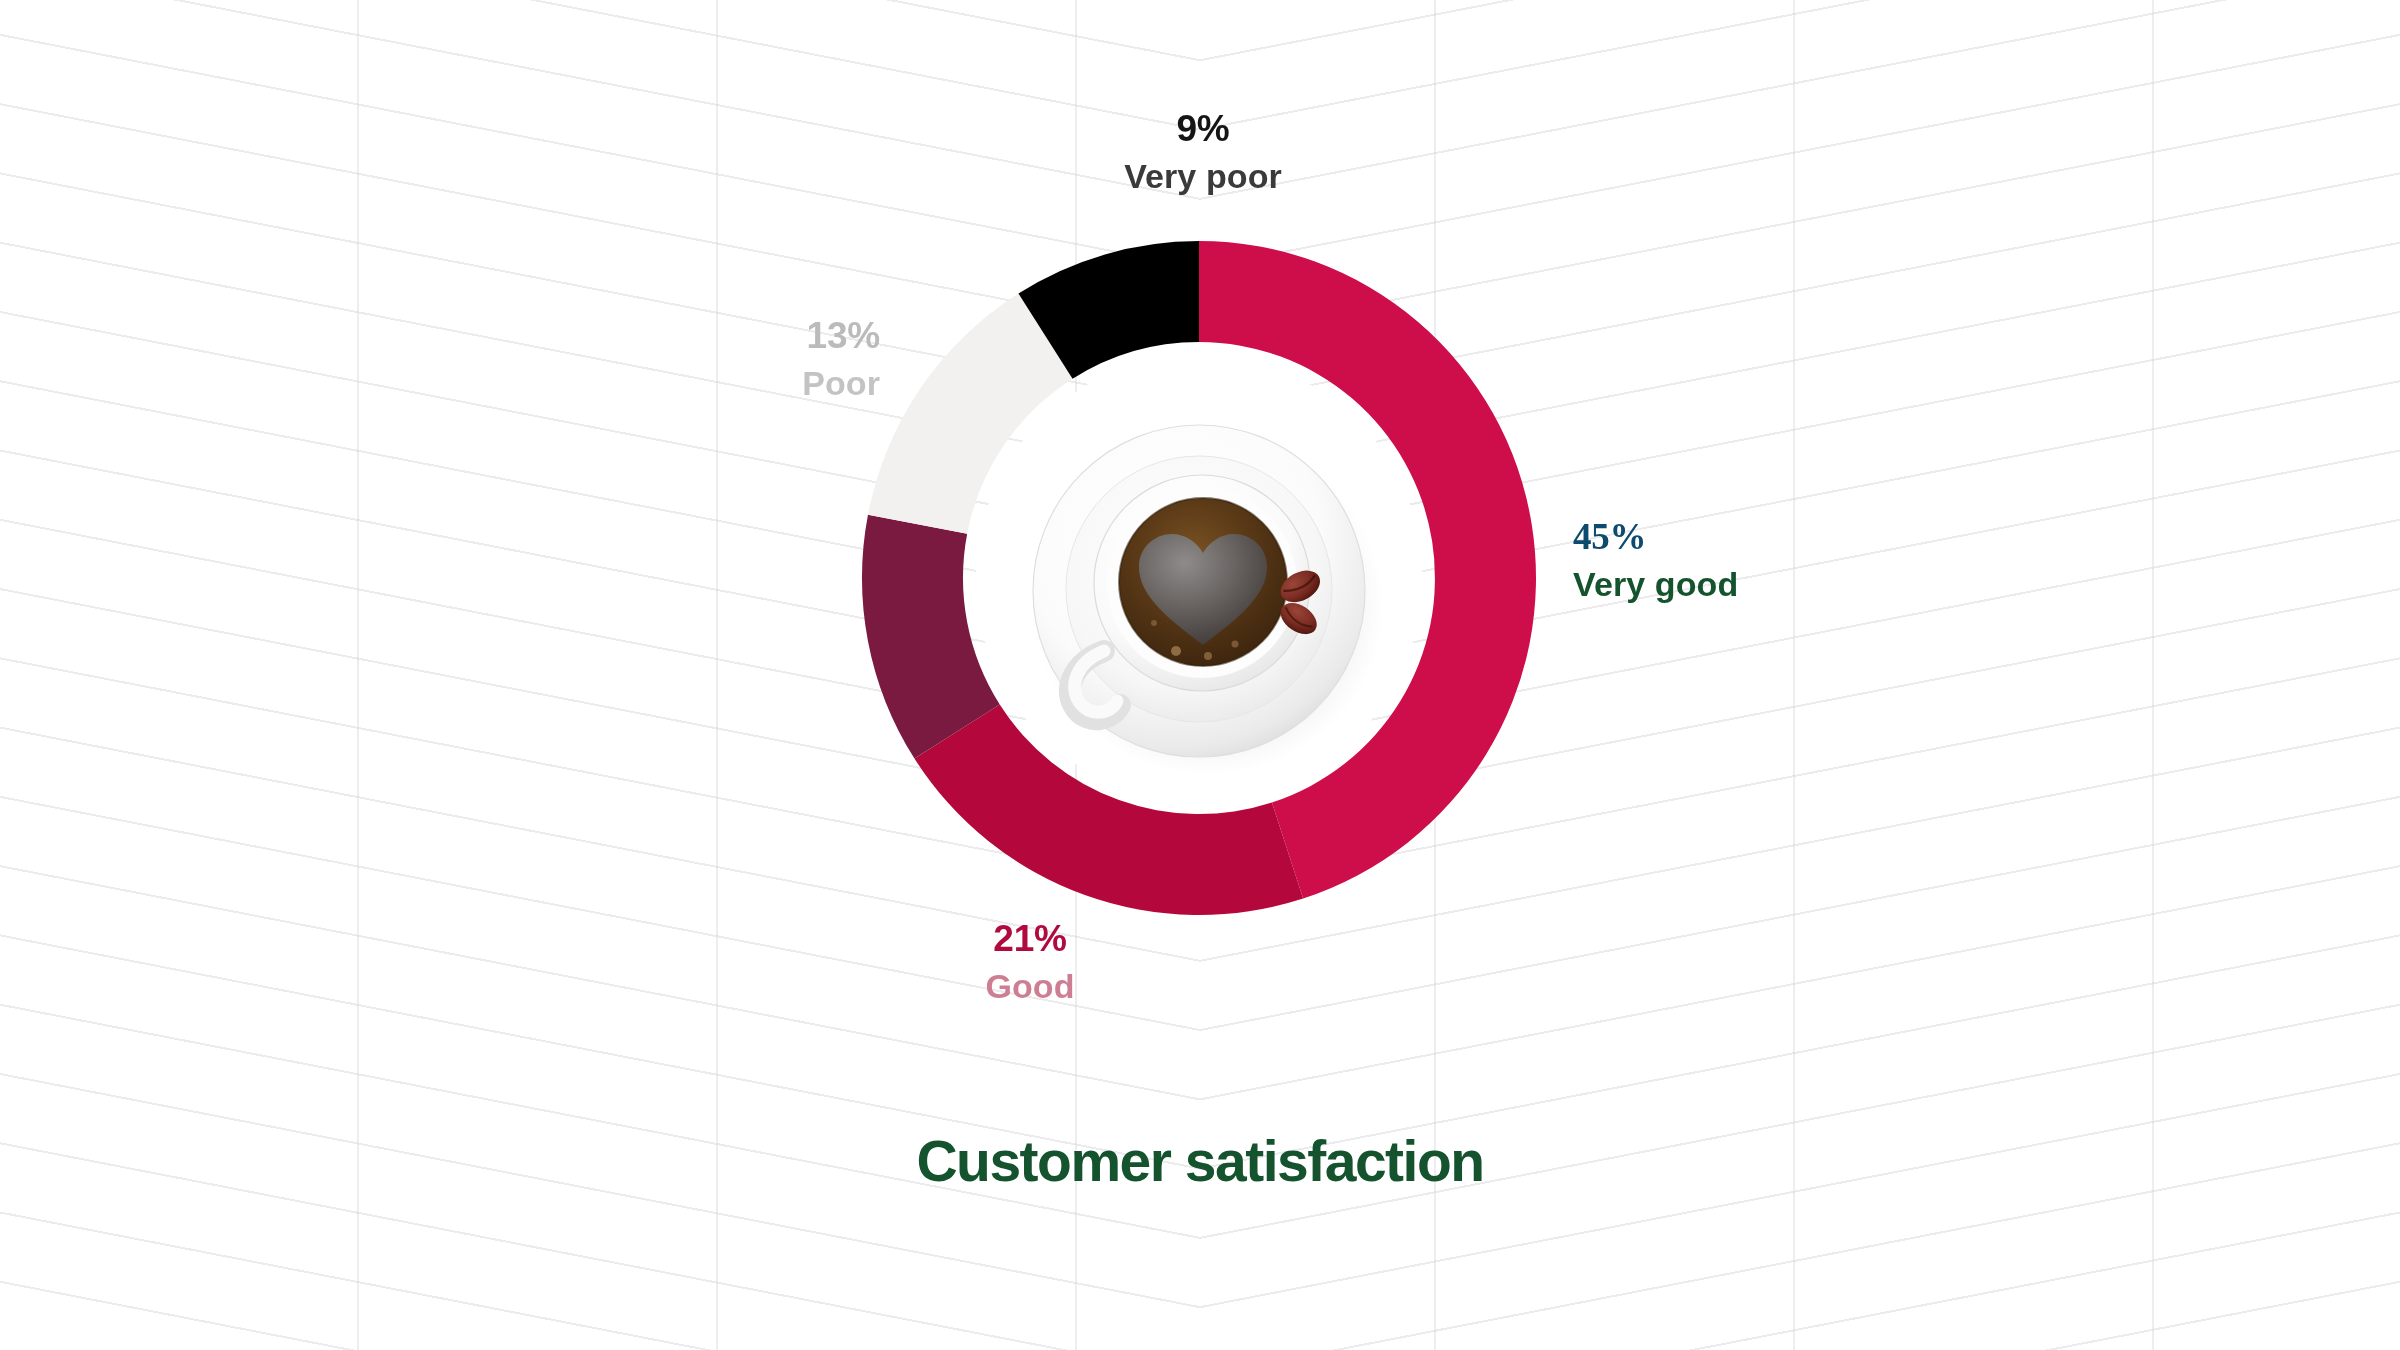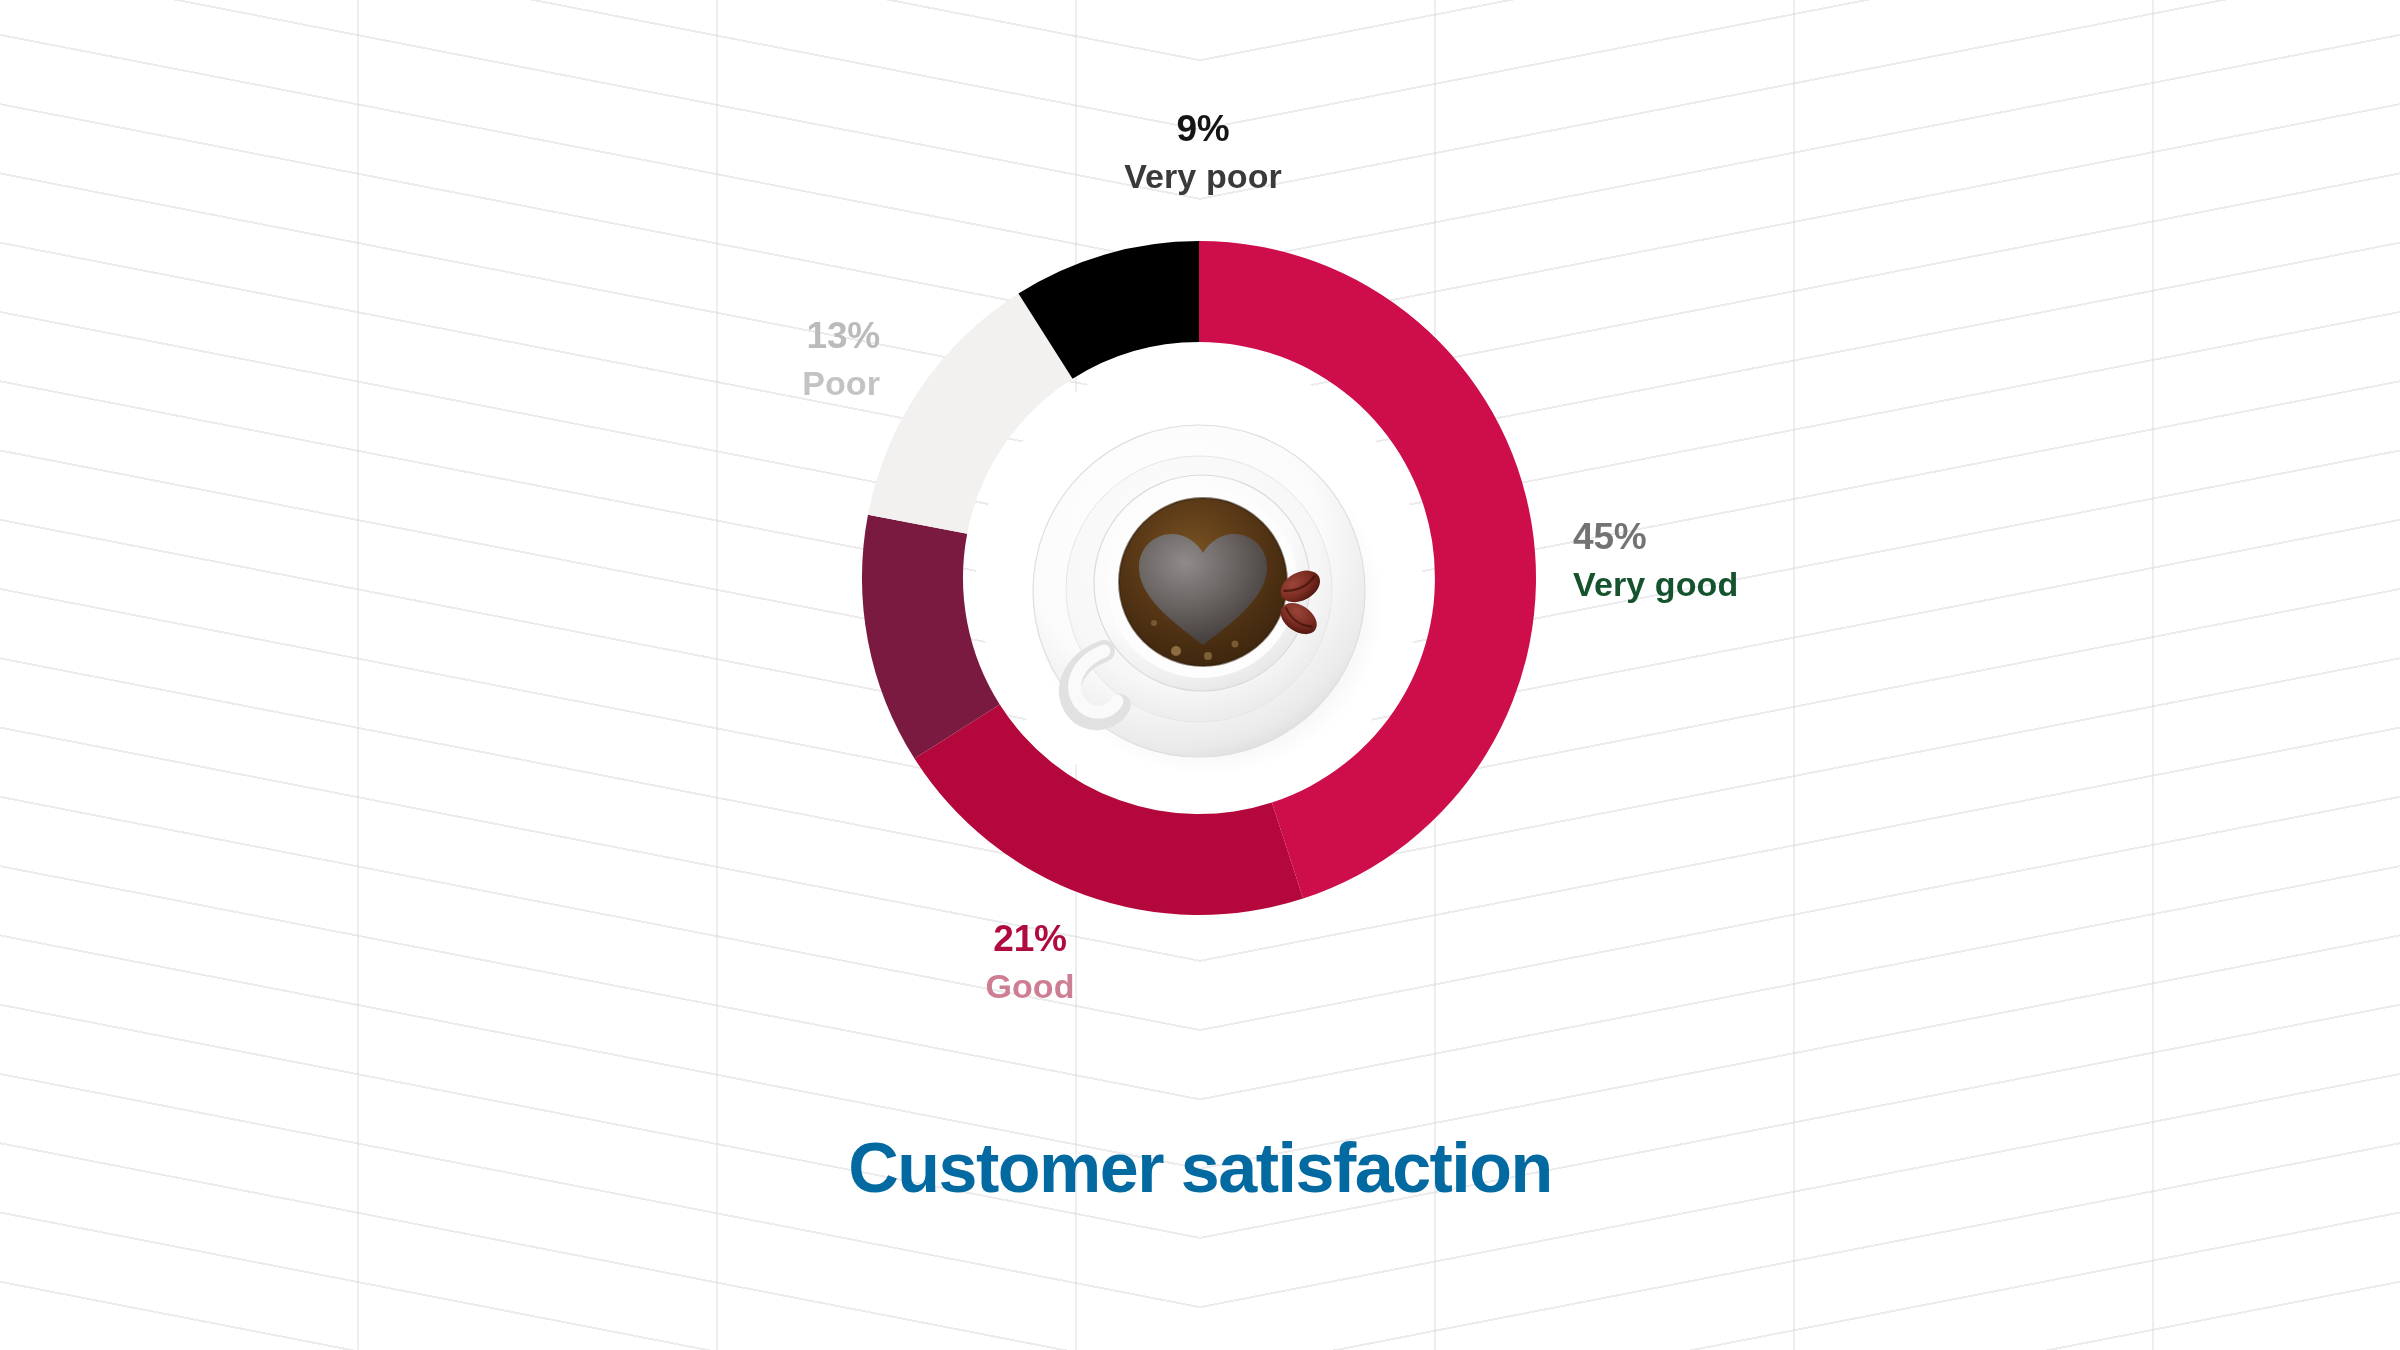--- a/index.html
+++ b/index.html
@@ -111,32 +111,32 @@
 
   #label-neither { left: 858px; top: 578px; transform: translateX(-100%); text-align: right; }
   #label-neither .pct  { color: #7A1A40; }
   #label-neither .name { color: #9E6A7E; }
 
   #label-good { left: 1030px; top: 920px; transform: translateX(-50%); text-align: center; }
   #label-good .pct  { color: #B00A3E; text-align: center; }
   #label-good .name { color: #CE7E93; }
 
   #label-very-good { left: 1573px; top: 518px; text-align: left; }
-  #label-very-good .pct  { color: #737373; }
+  #label-very-good .pct  { color: #0c4a6e; font-family: Liberation Serif, serif; }
   #label-very-good .name { color: #14532d; text-align: center; }
 
   
   #chart-title {
     position: absolute;
     left: 1200px;
     top: 1128px;
     transform: translateX(-50%);
-    font-size: 70px;
+    font-size: 57px;
     font-weight: bold;
-    color: #0369a1;
+    color: #14532d;
     letter-spacing: -1.5px;
     white-space: nowrap;
   }
 </style>
 </head>
 <body>
 
 <div id="bg-texture">
   <div class="chev-layer"></div>
   <div class="vline-layer"></div>

